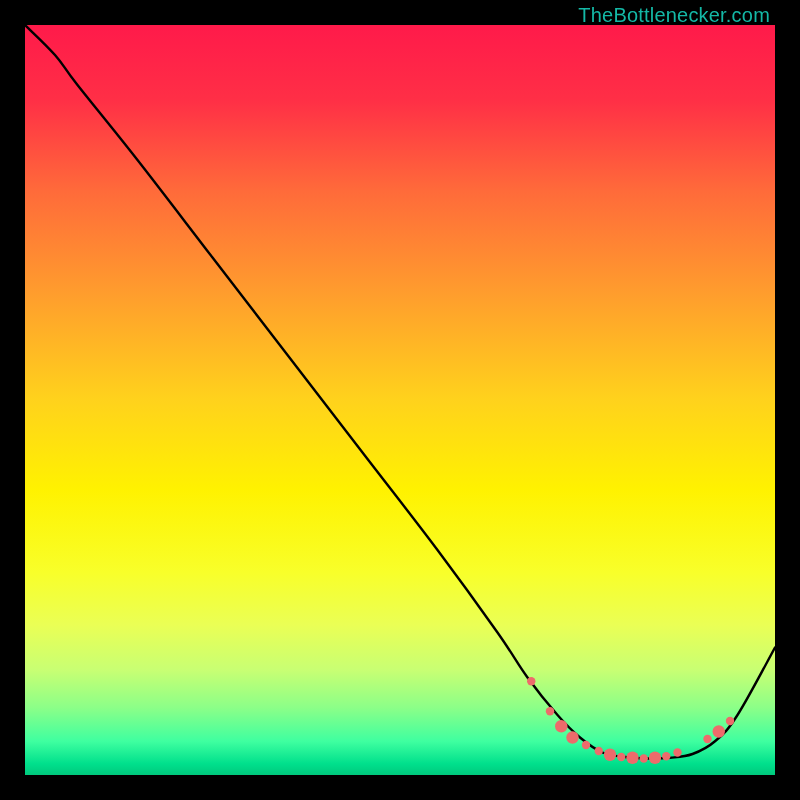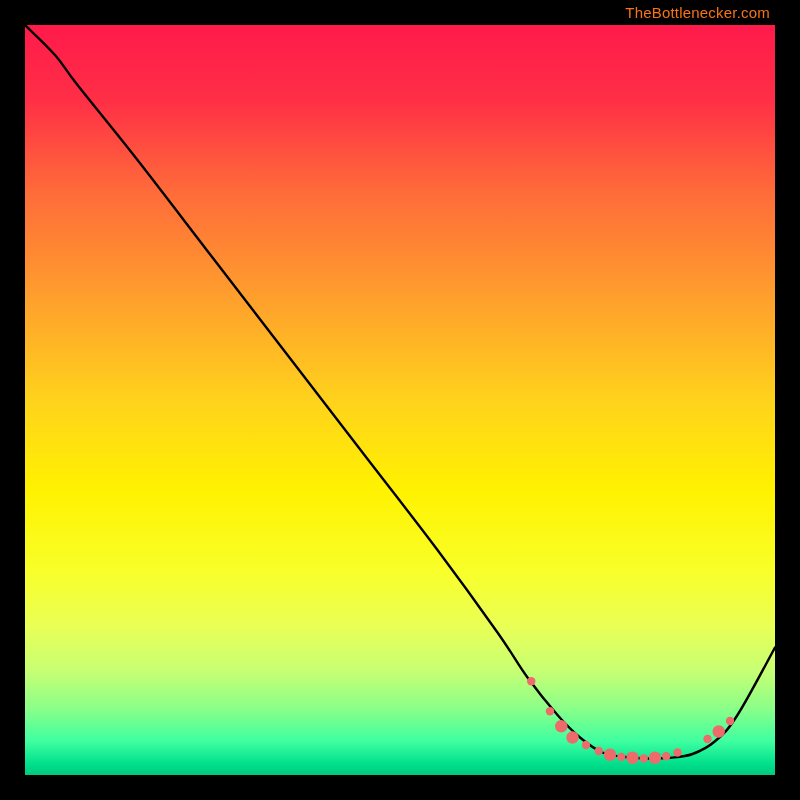--- a/index.html
+++ b/index.html
@@ -21,22 +21,22 @@
     position: absolute;
     left: 25px;
     top: 25px;
     width: 750px;
     height: 750px;
   }
   .watermark {
     position: absolute;
     top: 4px;
     right: 30px;
-    color: #f97316;
-    font-size: 15px;
+    color: #14b8a6;
+    font-size: 20px;
     font-weight: 500;
     letter-spacing: 0.2px;
     pointer-events: none;
   }
 </style>
 </head>
 <body>
 
 <div class="frame">
   <div class="watermark">TheBottlenecker.com</div>

